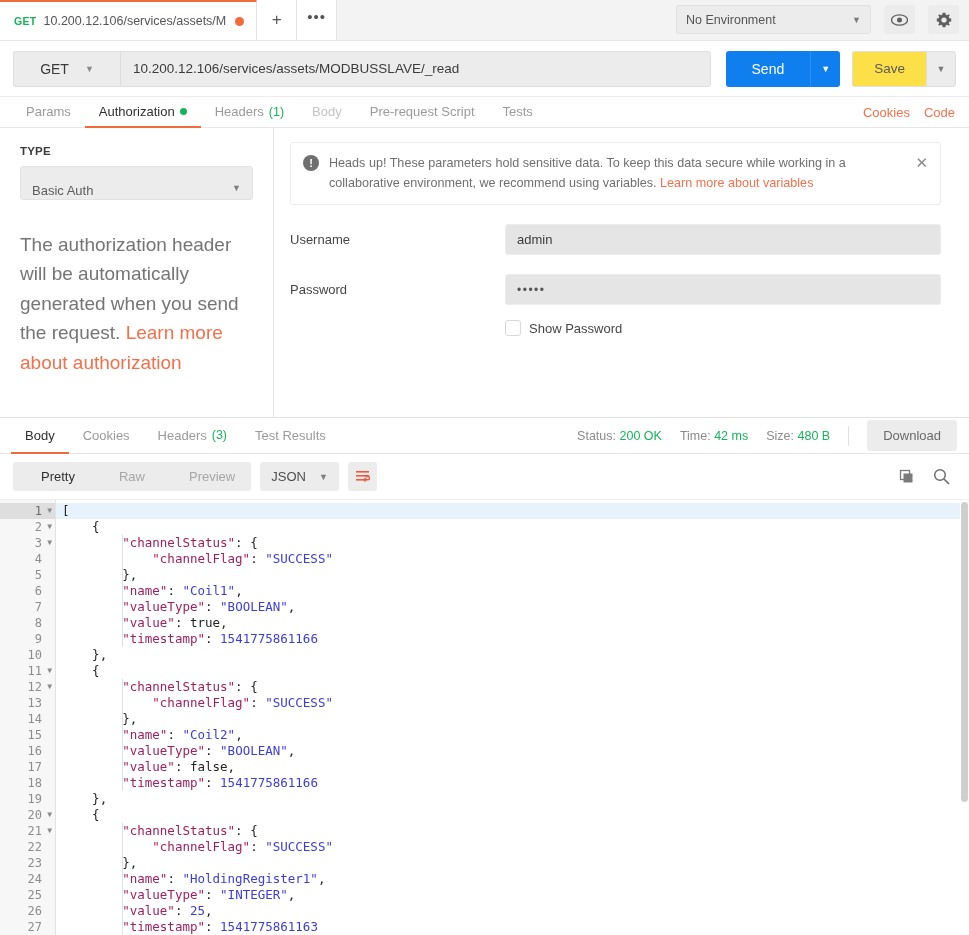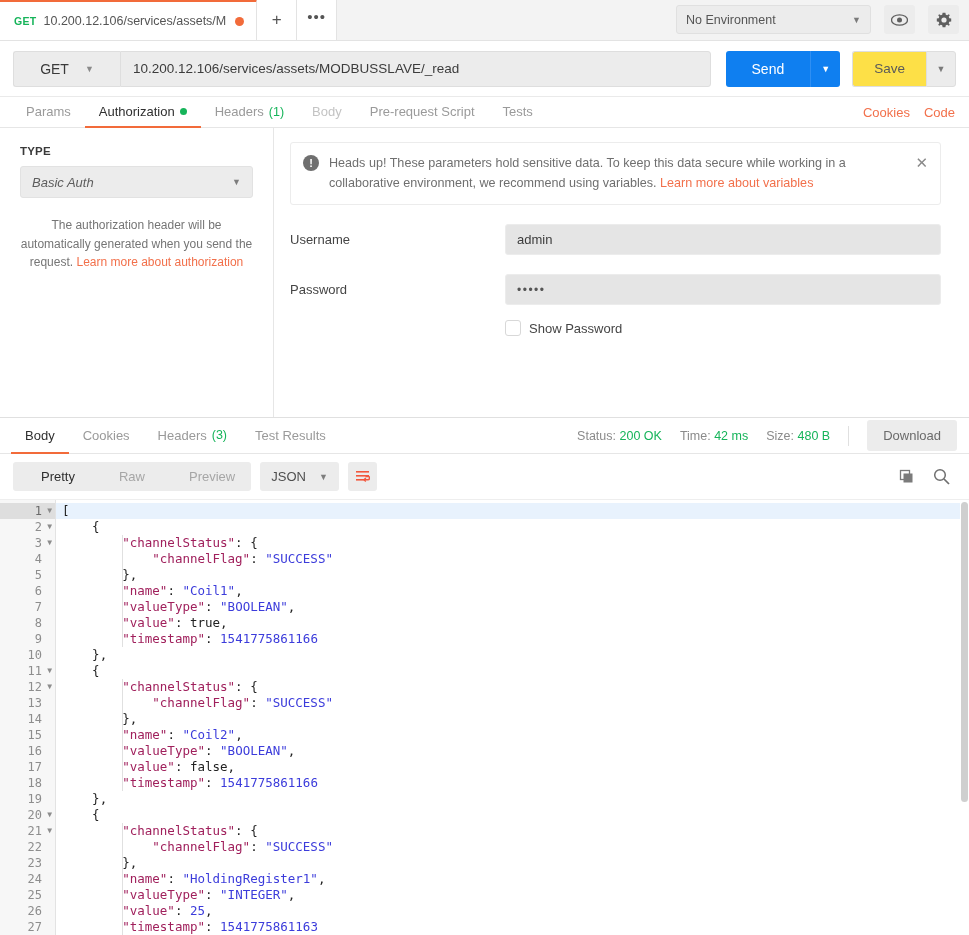--- a/index.html
+++ b/index.html
@@ -164,26 +164,26 @@
     width: 274px; flex: 0 0 274px;
     border-right: 1px solid #e6e6e6;
     padding: 17px 20px 0 20px;
   }
   .type-label {
     font-size: 11.5px; font-weight: bold; color: #3a3a3a;
     letter-spacing: .2px; margin-bottom: 9px;
   }
   .type-select {
     height: 32px; background: #ececec; border: 1px solid #e2e2e2;
-    border-radius: 3px; display: flex; align-items: center;
-    padding: 0 11px; color: #5d5d5d; font-size: 13px; cursor: pointer; font-style: italic;
+    border-radius: 3px; display: flex; 
+    padding: 16px 11px; color: #5d5d5d; font-size: 13px; cursor: pointer;
   }
   .type-select .caret { margin-left: auto; color: #7d7d7d; font-size: 9px; }
   .auth-desc {
-    margin-top: 18px; font-size: 12px; color: #757575; line-height: 1.55; text-align: center;
+    margin-top: 30px; font-size: 19px; color: #757575; line-height: 1.55;
   }
   .auth-desc a { color: #f2704b; text-decoration: none; cursor: pointer; }
   .btn-preview {
     margin-top: 27px;
     background: #f9591f; color: #fff; border: none; border-radius: 3px;
     padding: 9px 13px; font-size: 13px; cursor: pointer; font-family: inherit;
   }
   .auth-right { flex: 1; padding: 14px 28px 0 16px; }
   .warning {
     display: flex; align-items: flex-start; gap: 10px;

